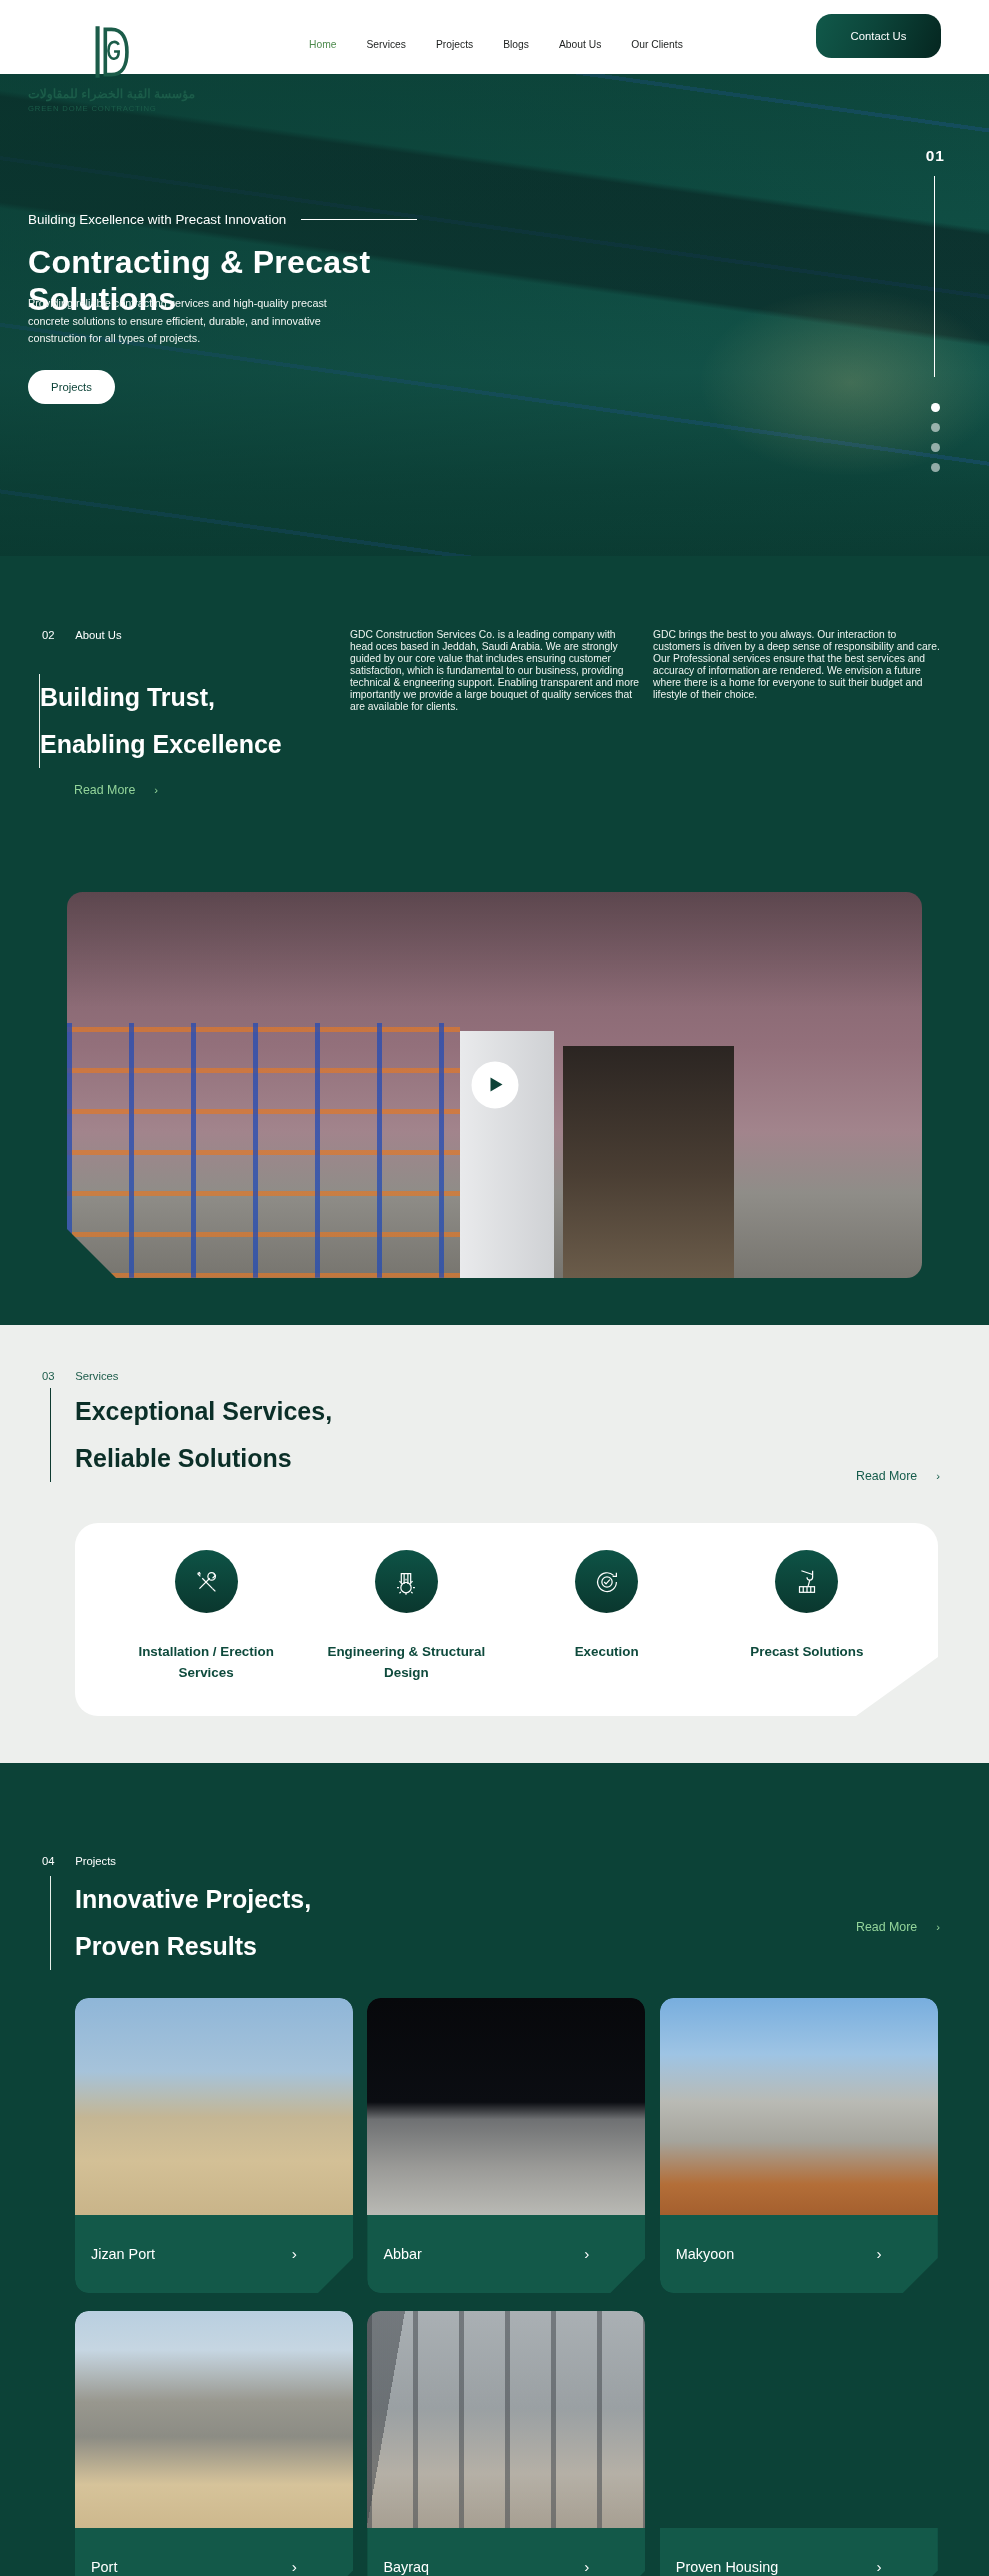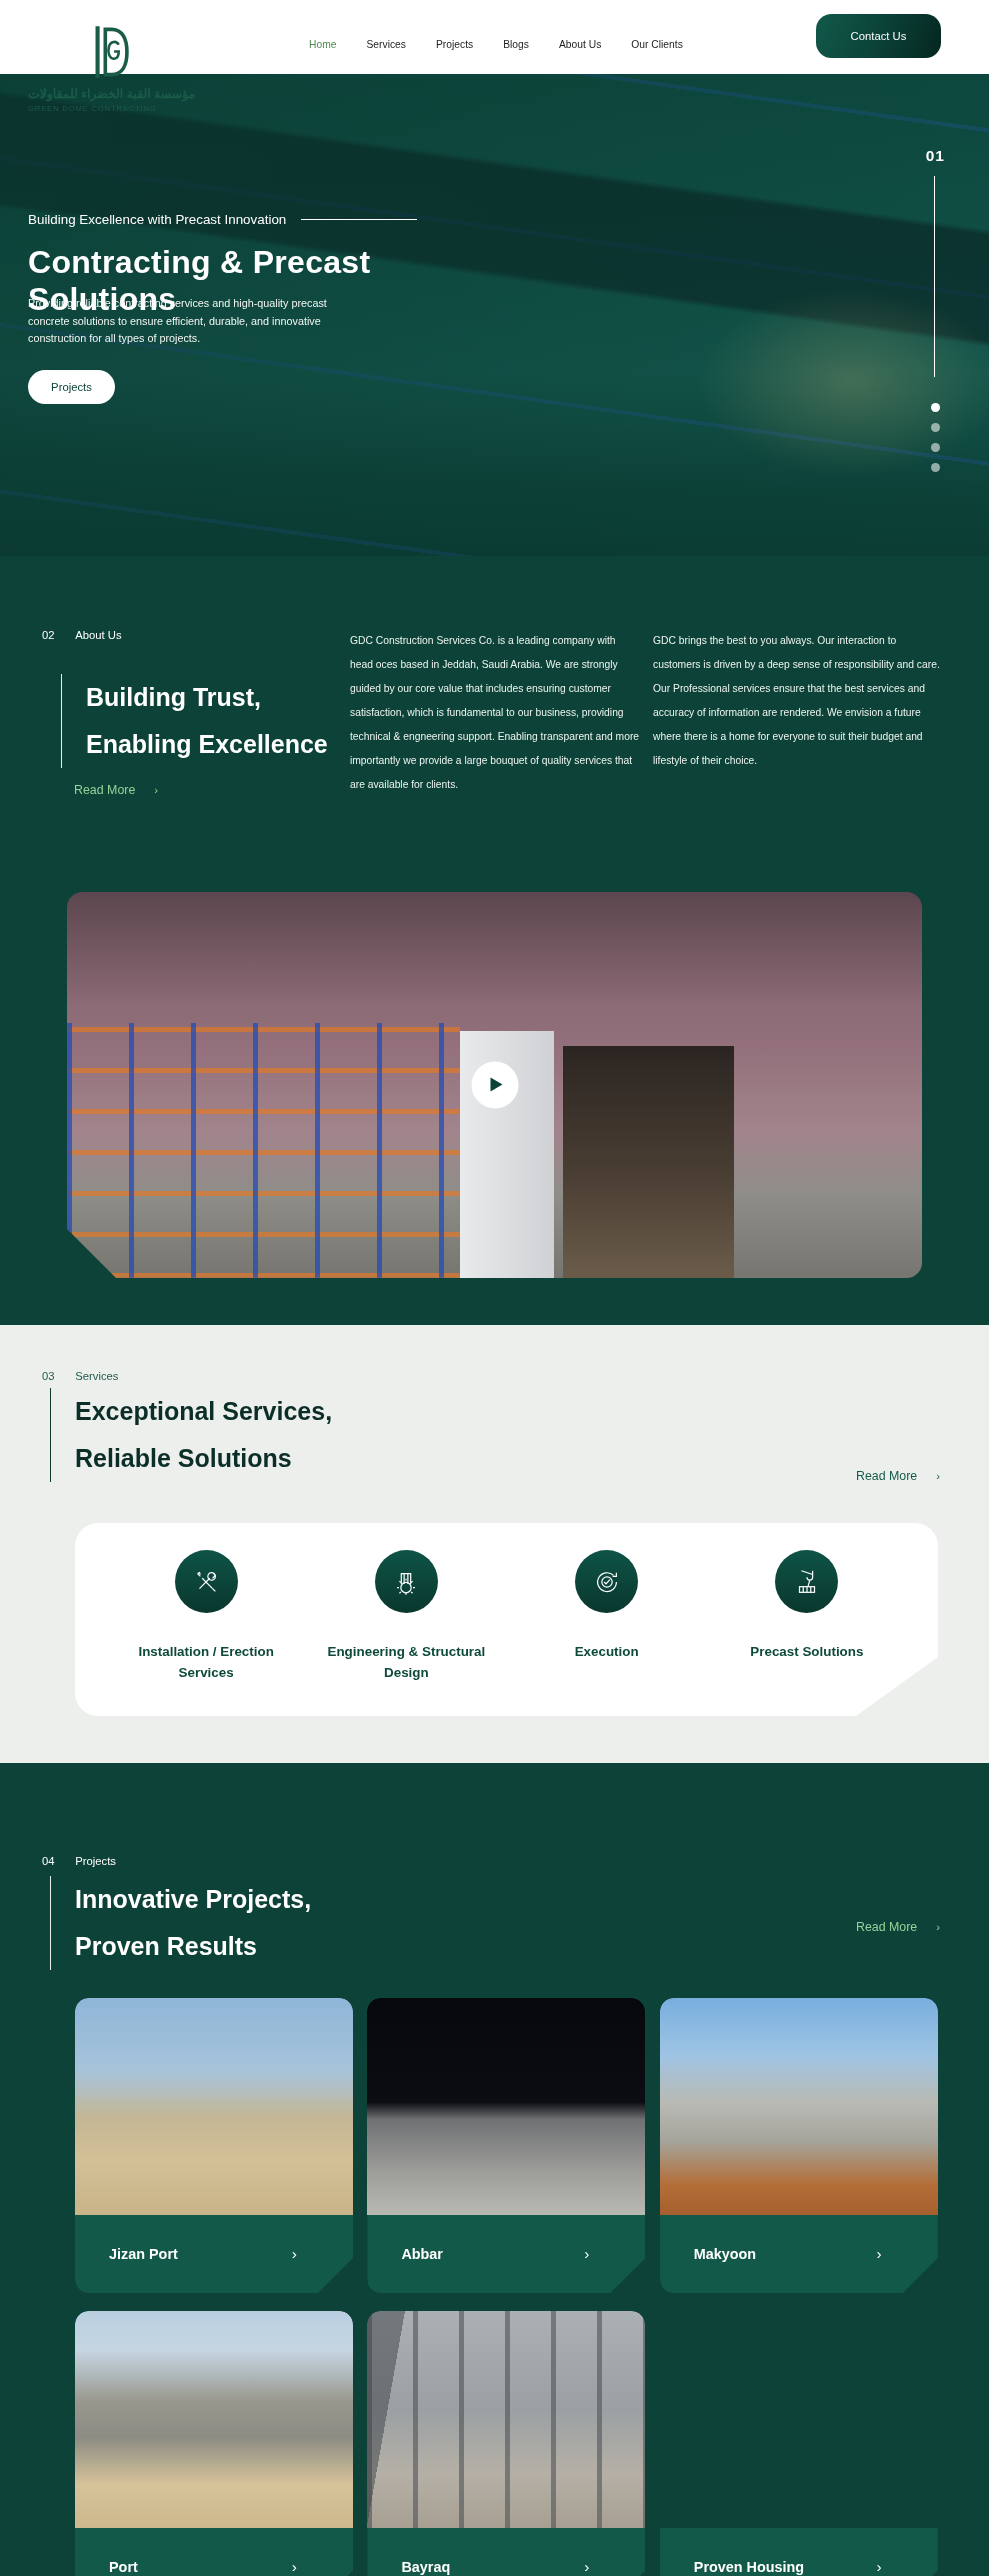--- a/index.html
+++ b/index.html
@@ -46,23 +46,23 @@
 
   
   .sec-label { position:absolute; left:42px; display:flex; gap:20.6px; font-size:11.3px; }
   .readmore { position:absolute; display:flex; align-items:center; gap:19px; font-size:12.4px; cursor:pointer; }
   .readmore .chev { font-size:11.3px; }
   .h2 { font-size:25px; font-weight:bold; line-height:47px; }
 
   
   .about { position:relative; height:769px; background:#0c4237; color:#fff; }
   .about .sec-label { top:73px; }
-  .about-head { position:absolute; left:61px; top:118px; width:289px; border-left:1.5px solid #e8efe9; padding-left:24px; }
+  .about-head { position:absolute; left:39px; top:118px; width:289px; border-left:1.5px solid #e8efe9; }
   .about .readmore { left:74px; top:227px; color:#93d49a; }
-  .about-col { position:absolute; top:73px; width:291px; font-size:10.3px; line-height:24px; color:#eef4f0; }
+  .about-col { position:absolute; top:73px; width:291px; font-size:10.3px; line-height:12px; color:#eef4f0; }
   .about-col.c1 { left:350px; }
   .about-col.c2 { left:653px; }
   .video-card { position:absolute; left:67px; top:336px; width:855px; height:386px; border-radius:15.5px;
     clip-path:polygon(0 0,100% 0,100% 100%,49px 100%,0 calc(100% - 49px));
     background:
       linear-gradient(180deg, rgba(0,0,0,.25), rgba(0,0,0,0) 30%),
       repeating-linear-gradient(90deg, rgba(35,75,180,.75) 0 4.6px, rgba(35,75,180,0) 4.6px 62px),
       repeating-linear-gradient(0deg, rgba(225,120,40,.7) 0 4.6px, rgba(225,120,40,0) 4.6px 41px),
       linear-gradient(180deg,#7b5e68 0%,#93707b 40%,#a2848c 62%,#8f8d88 78%,#77756f 100%);
     background-size:100% 100%, 46% 66%, 46% 66%, 100% 100%;
@@ -93,21 +93,21 @@
   .projects { position:relative; height:938px; background:#0c4237; color:#fff; }
   .projects .sec-label { top:92px; }
   .projects-head { position:absolute; left:50px; top:113px; width:361px; border-left:1.5px solid #e8efe9; padding-left:24px; }
   .projects .readmore { right:49px; top:157px; color:#93d49a; }
   .pgrid { position:absolute; left:75px; top:235px; width:863px; display:grid; grid-template-columns:repeat(3,278px); gap:17.5px 14.4px; }
   .pcard { width:278px; height:295px; border-radius:13.4px; overflow:hidden; position:relative; cursor:pointer; }
   .pimg { width:100%; height:217px; border-radius:13.4px 13.4px 0 0; }
   .ppanel { position:relative; width:100%; height:78px; background:#135949; border-radius:0 0 0 13.4px;
     clip-path:polygon(0 0,100% 0,100% calc(100% - 35px),calc(100% - 35px) 100%,0 100%);
     display:flex; align-items:center; }
-  .pname { margin-left:34px; font-size:14.4px; font-weight:bold; }
+  .pname { margin-left:16px; font-size:14.4px; font-weight:normal; }
   .pchev { position:absolute; right:56px; top:50%; transform:translateY(-50%); font-size:15.5px; color:#fff; }
   .img-jizan { background:linear-gradient(180deg,#8fb6d8 0%,#a6c3da 34%,#c4b694 55%,#d3c096 75%,#c9b489 100%); }
   .img-abbar { background:linear-gradient(180deg,#07080b 0%,#0b0d12 48%,#6f7173 56%,#9a9a97 78%,#b9b9b4 100%); }
   .img-makyoon { background:linear-gradient(180deg,#78aede 0%,#9ec4e4 26%,#b9bab4 48%,#a5a49c 66%,#b36e38 86%,#a55f2e 100%); }
   .img-asala { background:linear-gradient(180deg,#b9cfe0 0%,#c6d6e2 18%,#98978e 42%,#8c8c84 58%,#d6c39a 80%,#cdb88d 100%); }
   .img-bayraq { background:linear-gradient(100deg, rgba(60,65,70,.5) 0 12%, transparent 12% 100%),
       repeating-linear-gradient(90deg, rgba(70,75,80,.55) 0 5.2px, transparent 5.2px 46px),
       linear-gradient(180deg,#aab0b4 0%,#9aa0a3 45%,#b5b0a6 75%,#a79f92 100%); }
   .img-bayraqh { background:linear-gradient(55deg, transparent 0 30%, #e8b33a 30% 40%, transparent 40%),
       linear-gradient(25deg, transparent 0 55%, #d9a22f 55% 62%, transparent 62%),

